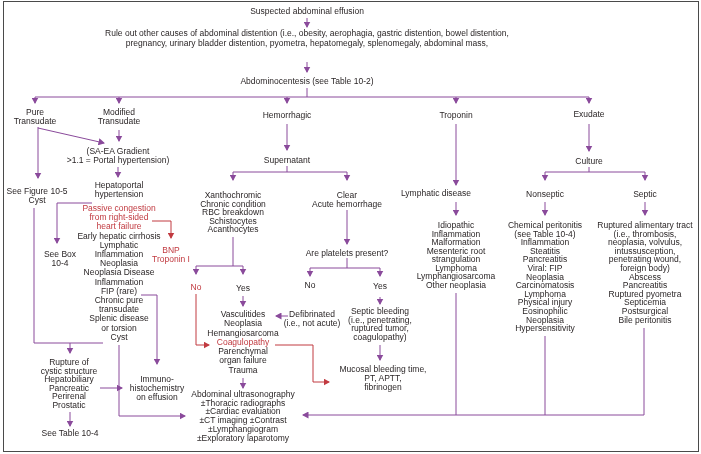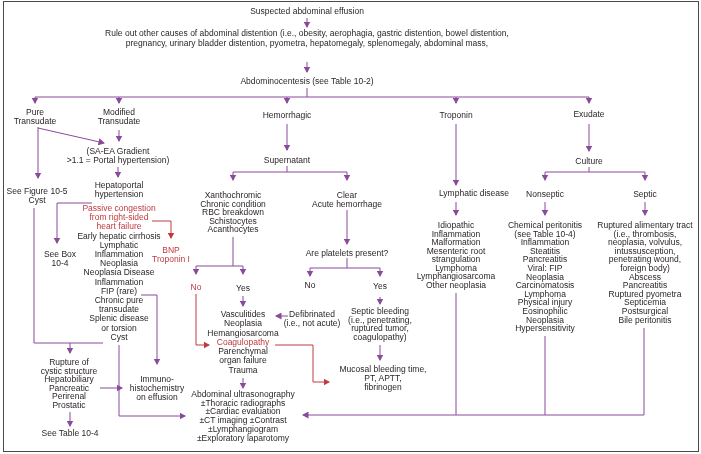--- a/index.html
+++ b/index.html
@@ -229,21 +229,21 @@
     </div>
   <div class="node" style="left:25px;top:429px;width:90px">
       <div class="ln">See Table 10-4</div>
     </div>
   <div class="node" style="left:122px;top:375px;width:70px;line-height:8.8px">
       <div class="ln">Immuno-</div>
       <div class="ln">histochemistry</div>
       <div class="ln">on effusion</div>
     </div>
 
-  <div class="node" style="left:424px;top:189px;width:100px">
+  <div class="node" style="left:386px;top:189px;width:100px">
       <div class="ln b">Lymphatic disease</div>
     </div>
   <div class="node" style="left:400px;top:221px;width:112px;line-height:8.5px">
       <div class="ln">Idiopathic</div>
       <div class="ln">Inflammation</div>
       <div class="ln">Malformation</div>
       <div class="ln">Mesenteric root</div>
       <div class="ln">strangulation</div>
       <div class="ln">Lymphoma</div>
       <div class="ln">Lymphangiosarcoma</div>

